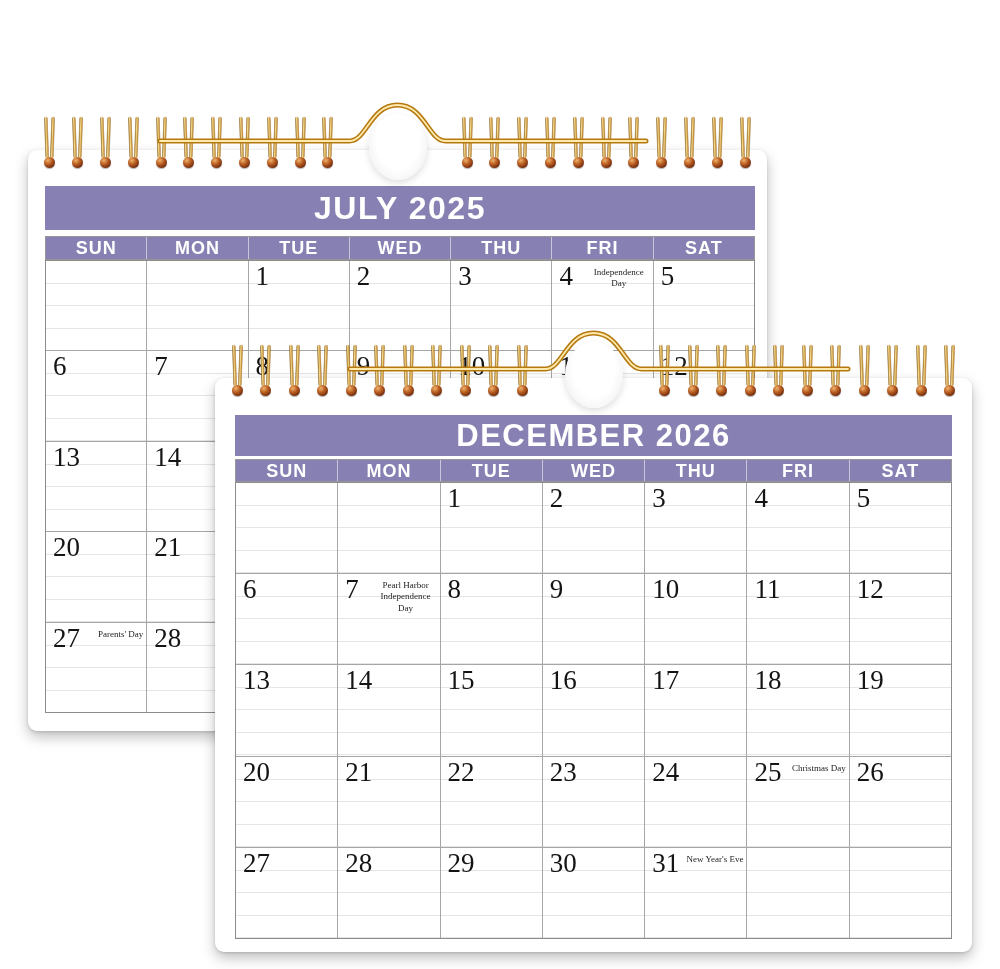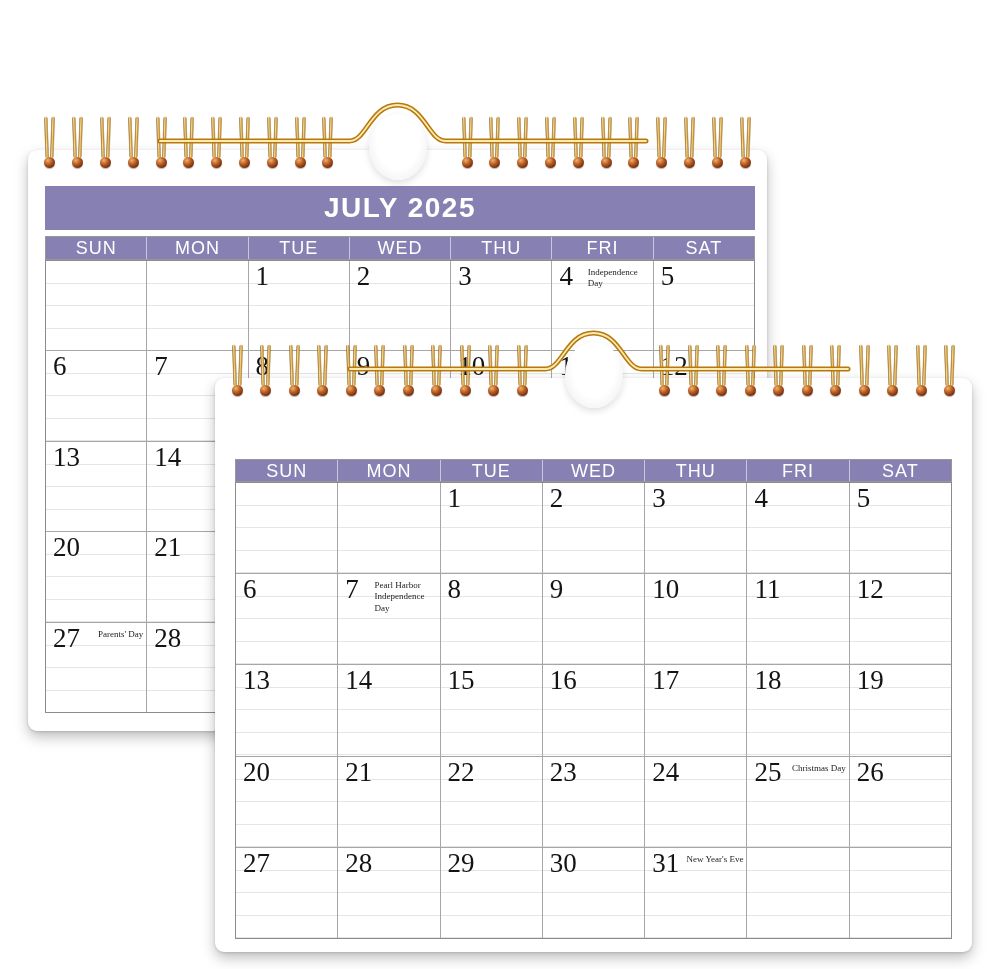--- a/index.html
+++ b/index.html
@@ -23,45 +23,45 @@
   
   .cal{position:absolute;}
   .cal-july{left:28px;top:150px;width:739px;height:581px;z-index:1;}
   .cal-dec {left:215px;top:378px;width:757px;height:574px;z-index:2;}
 
   .page{position:absolute;inset:0;background:#fff;border-radius:9px;
         box-shadow:0 6px 14px rgba(0,0,0,.25), 0 1px 3px rgba(0,0,0,.15);}
 
   .titlebar{position:absolute;background:var(--purple-bar);color:#fff;text-align:center;
             font-weight:700;letter-spacing:1.5px;box-sizing:border-box;}
-  .cal-july .titlebar{left:17px;top:36px;width:710px;height:44px;font-size:28px;line-height:44px;}
+  .cal-july .titlebar{left:17px;top:36px;width:710px;height:44px;font-size:32px;line-height:44px;}
   .cal-dec  .titlebar{left:20px;top:37px;width:717px;height:41px;font-size:31px;line-height:41px;}
 
   .weekrow{position:absolute;display:flex;background:var(--purple-bar);box-sizing:border-box;
            border:1px solid #979797;}
   .cal-july .weekrow{left:17px;top:86px;width:710px;height:24px;}
   .cal-dec  .weekrow{left:20px;top:81px;width:717px;height:23px;}
-  .wcell{flex:1;color:#fff;font-weight:400;font-size:18px;text-align:center;
+  .wcell{flex:1;color:#fff;font-weight:700;font-size:18px;text-align:center;
          line-height:22px;letter-spacing:1px;border-left:1px solid #c9c5dc;box-sizing:border-box;}
   .wcell:first-child{border-left:none;}
 
   .grid{position:absolute;display:flex;flex-direction:column;background:#fff;
         border:1px solid var(--grid-outer);box-sizing:border-box;}
   .cal-july .grid{left:17px;top:110px;width:710px;height:453px;}
   .cal-dec  .grid{left:20px;top:104px;width:717px;height:457px;}
   .grow{flex:1;display:flex;border-top:1px solid var(--grid-inner);box-sizing:border-box;
         background:repeating-linear-gradient(180deg,
           rgba(0,0,0,0) 0px, rgba(0,0,0,0) 21.6px,
           var(--ruled) 21.6px, var(--ruled) 22.6px);}
   .grow:first-child{border-top:none;}
   .cell{flex:1;position:relative;border-left:1px solid var(--grid-inner);box-sizing:border-box;}
   .cell:first-child{border-left:none;}
   .dnum{display:inline-block;font-family:"Liberation Serif",serif;font-size:27px;
         line-height:1.02;padding:2px 0 0 7px;color:var(--ink);}
-  .holiday{position:absolute;top:6px;right:3px;max-width:62px;text-align:left;
+  .holiday{position:absolute;top:6px;right:3px;max-width:62px;text-align:center;
            font-family:"Liberation Serif",serif;font-size:9px;line-height:1.25;color:#1c1c1c;}
 
   
   .binding{position:absolute;left:0;top:0;width:100%;height:0;z-index:6;}
   .loop{position:absolute;top:-33px;width:14px;height:51px;}
   .wire{position:absolute;top:0;width:3px;height:41px;border-radius:1.5px;
         background:linear-gradient(90deg,#8a5a10,#f3d98b 40%,#b0701a);
         box-shadow:0 0 0 .3px rgba(122,78,12,.55);}
   .w1{left:2.5px;transform:rotate(-2deg);}
   .w2{right:2.5px;transform:rotate(2deg);}
@@ -253,20 +253,21 @@
         <span class="hole" style="left: 340.5px;"></span>
         <svg class="hanger" width="739" height="60">
           <path d="M132 44 L321.5 44 C338.5 44 342.5 8 369.5 8 C396.5 8 400.5 44 417.5 44 L618 44" fill="none" stroke="#b5790f" stroke-width="5" stroke-linecap="round"></path>
           <path d="M132 44 L321.5 44 C338.5 44 342.5 8 369.5 8 C396.5 8 400.5 44 417.5 44 L618 44" fill="none" stroke="#ffe9ad" stroke-width="1.8" stroke-linecap="round"></path>
         </svg>
       </div>
   </section>
 
   <section class="cal cal-dec">
     <div class="page">
+      <div class="titlebar">DECEMBER 2026</div>
       <div class="weekrow">
           <span class="wcell">SUN</span>
           <span class="wcell">MON</span>
           <span class="wcell">TUE</span>
           <span class="wcell">WED</span>
           <span class="wcell">THU</span>
           <span class="wcell">FRI</span>
           <span class="wcell">SAT</span>
         </div>
       <div class="grid">

